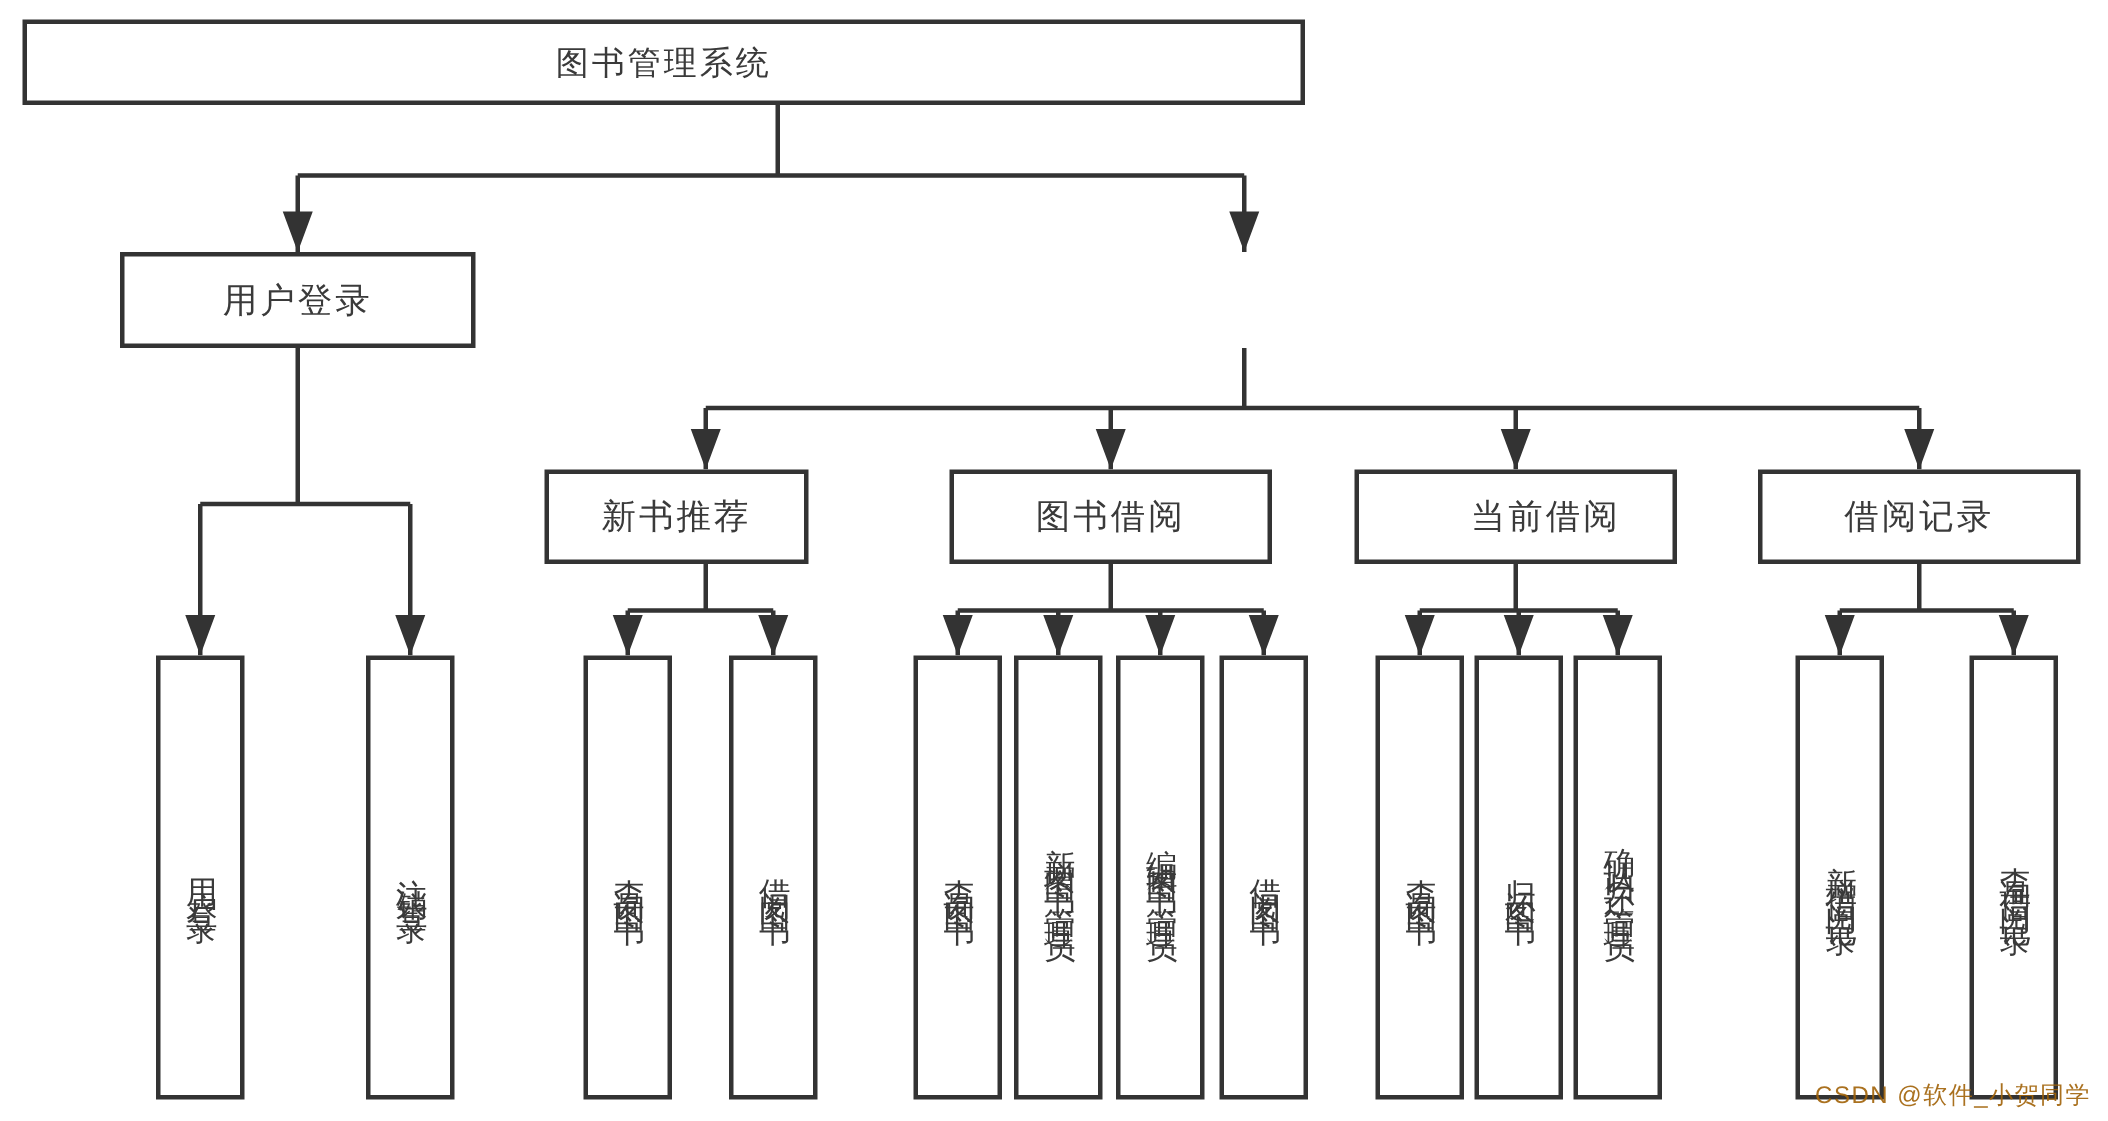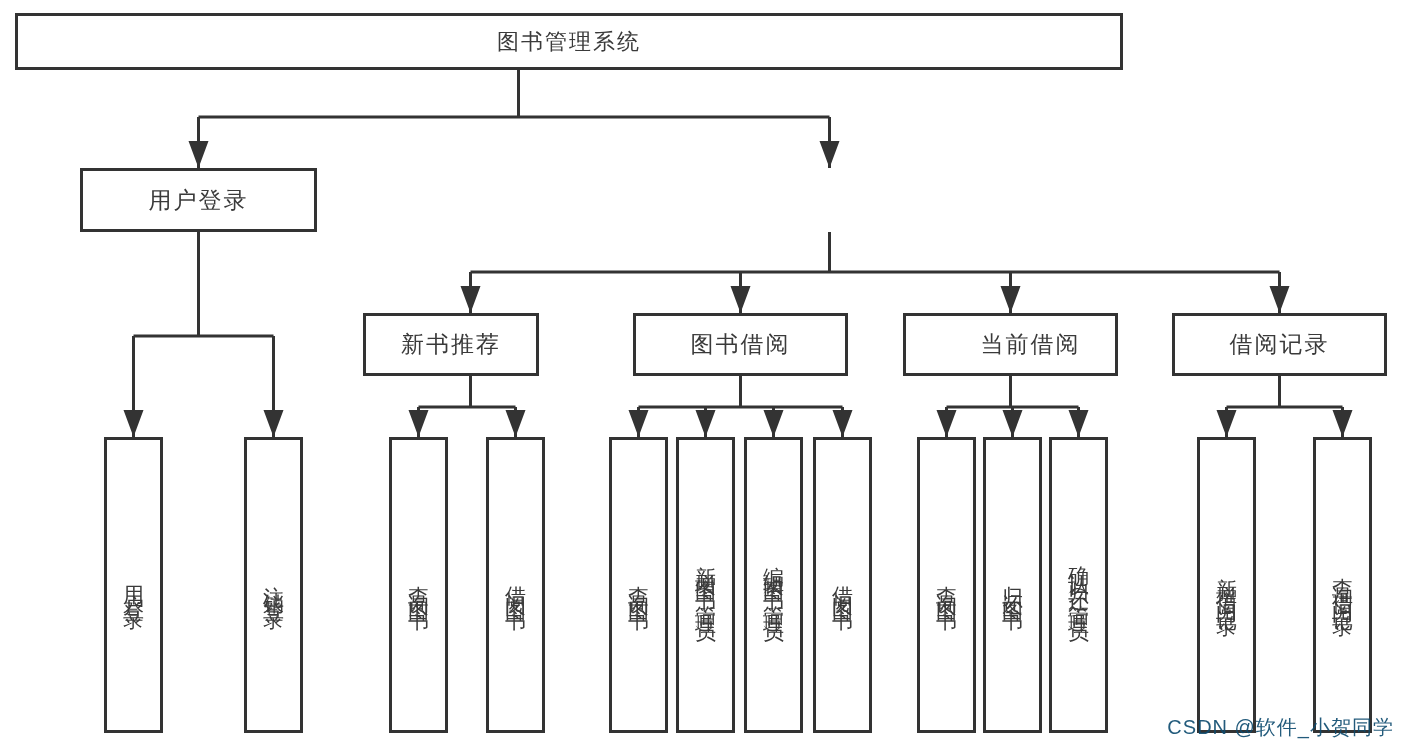--- a/index.html
+++ b/index.html
@@ -44,22 +44,22 @@
     text-orientation: mixed;
     font-size: 21px;
     letter-spacing: 0.38em;
     line-height: 1.05;
     white-space: nowrap;
   }
   .watermark {
     position: absolute;
     right: 11px;
     bottom: 6px;
-    font-size: 20px;
-    color: #0c4a6e;
+    font-size: 16px;
+    color: #a16207;
     letter-spacing: 1px;
     opacity: 0.9;
     white-space: nowrap;
   }
 </style>
 </head>
 <body>
 
 <div class="stage">
 
@@ -85,21 +85,21 @@
              M695.5 410 L715.5 410 L705.5 437 Z
              M763.5 410 L783.5 410 L773.5 437 Z
              M832.5 410 L852.5 410 L842.5 437 Z
              M936.5 410 L956.5 410 L946.5 437 Z
              M1002.5 410 L1022.5 410 L1012.5 437 Z
              M1068.5 410 L1088.5 410 L1078.5 437 Z
              M1216.5 410 L1236.5 410 L1226.5 437 Z
              M1332.5 410 L1352.5 410 L1342.5 437 Z"></path>
   </svg>
 
-  <div class="node root" style="left:15px; top:13px; width:1108px; height:57px;">
+  <div class="node root" style="left:15px; top:13px; width:855px; height:57px;">
     <span class="hlabel">图书管理系统</span>
   </div>
 
   <div class="node" style="left:80px; top:168px; width:237px; height:64px;">
     <span class="hlabel">用户登录</span>
   </div>
 
   <div class="node" style="left:363px; top:313px; width:176px; height:63px;">
     <span class="hlabel">新书推荐</span>
   </div>

